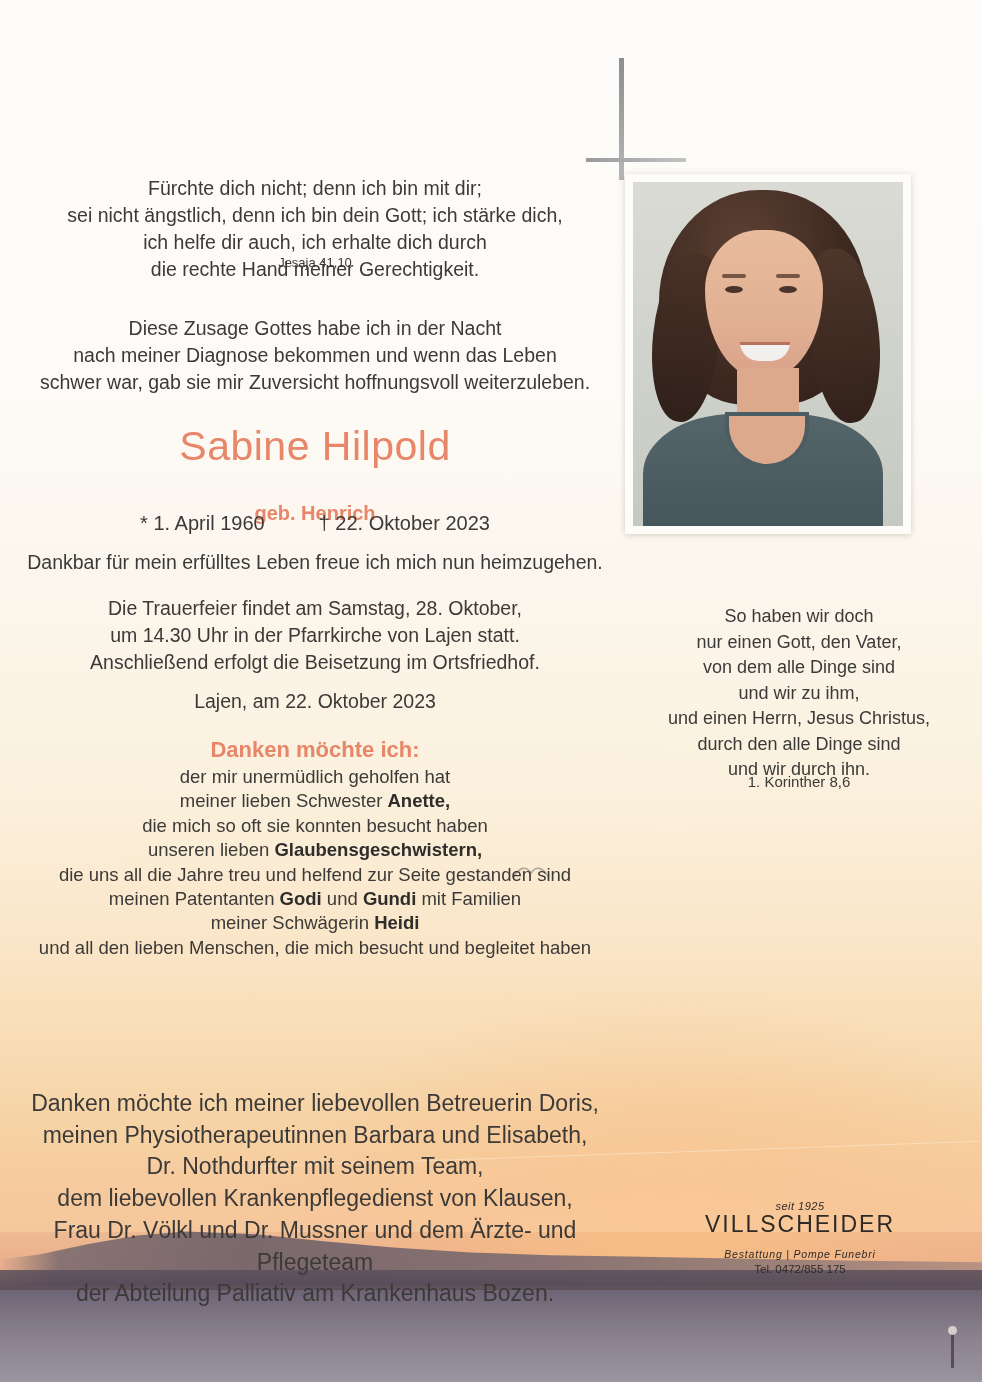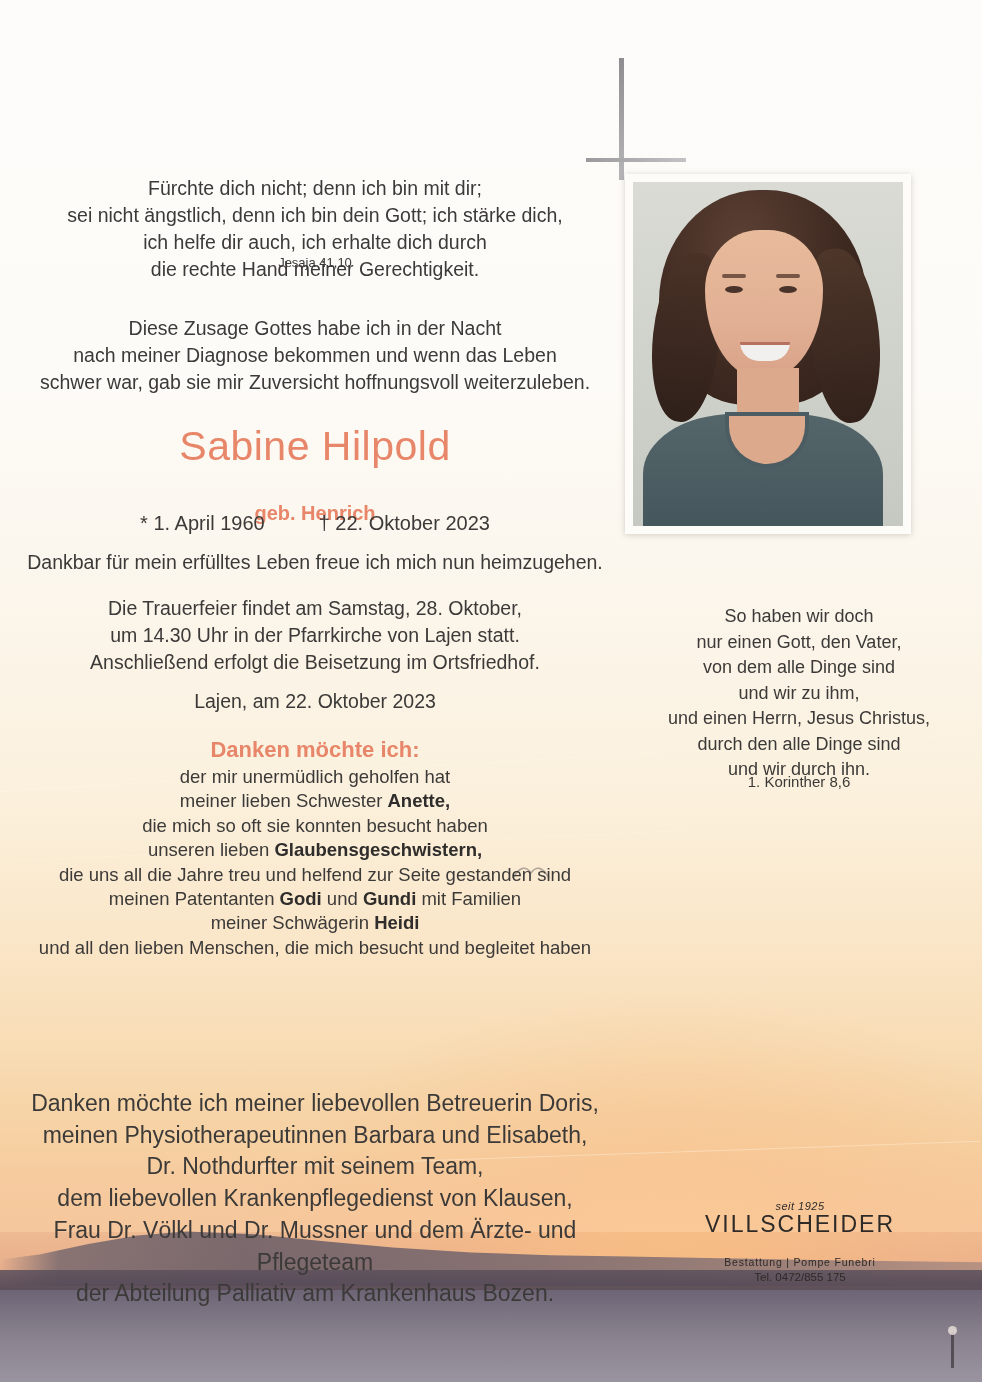--- a/index.html
+++ b/index.html
@@ -302,21 +302,21 @@
   .logo {
     position: absolute;
     left: 660px;
     top: 1200px;
     width: 280px;
     text-align: center;
     color: #2e2a28;
   }
   .logo .seit { font-size: 11px; letter-spacing: .5px; font-style: italic; }
   .logo .brand { font-size: 23px; letter-spacing: 2px; margin-top: -1px; }
-  .logo .sub { font-size: 10.5px; letter-spacing: .8px; margin-top: 18px; }
+  .logo .sub { font-size: 10.5px; letter-spacing: .8px; margin-top: 10px; font-style: italic; }
   .logo .tel { font-size: 11.5px; margin-top: 3px; }
 </style>
 </head>
 <body>
 
 <div class="page">
 
   <div class="scene">
     <div class="sun-glow"></div>
     <div class="haze"></div>

